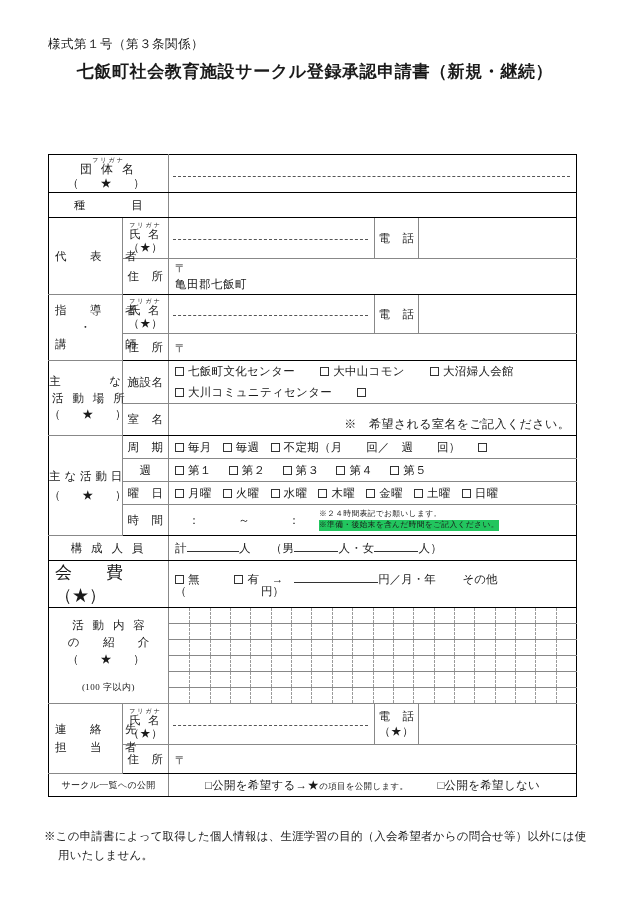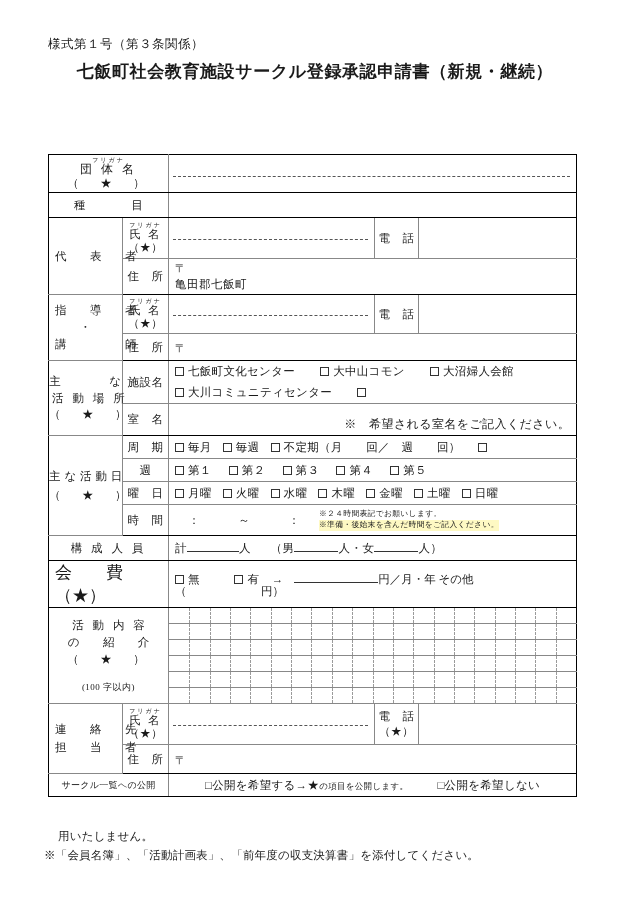--- a/index.html
+++ b/index.html
@@ -158,21 +158,21 @@
   .gap-s { margin-left: 8px; }
 
   .note-right {
     text-align: right;
     font-size: 12px;
     padding: 0 6px 2px 0;
     letter-spacing: 0.4px;
     color: #222;
   }
   .note-hl {
-    background: #fef9c3;
+    background: #22c55e;
   }
   .time-note {
     font-size: 7.8px;
     line-height: 1.35;
     letter-spacing: 0.3px;
   }
 
   .ul-blank {
     display: inline-block;
     border-bottom: 1px solid #333;
@@ -427,21 +427,21 @@
           <div style="display:flex;justify-content:space-between;padding:0 6px;font-size:17px">
             <span>会　　費　　（★）</span>
           </div>
         </td>
         <td colspan="3" class="or sec-bot">
           <div style="position:relative;height:32px;padding:3px 6px;box-sizing:border-box;white-space:nowrap;font-size:11.5px">
             <span class="cb"></span><span>無</span>
             <span class="cb" style="margin-left:32px"></span><span>有</span>
             <span style="margin-left:10px">→</span>
             <span class="ul-blank" style="width:84px;margin-left:8px"></span><span>円／月・年</span>
-            <span style="">その他</span>
+            <span style="margin-left:24px">その他</span>
             <span style="position:absolute;left:6px;top:16px">（</span>
             <span style="position:absolute;left:92px;top:16px">円）</span>
           </div>
         </td>
       </tr>
 
       <tr>
         <td class="ol" colspan="2" rowspan="6" style="height:15px">
           <div class="lbl" style="line-height:1.5">
             <div class="lbl-sp2" style="text-align:center">活 動 内 容</div>
@@ -642,17 +642,17 @@
             <span>□公開を希望する→★</span><span class="pub-small">の項目を公開します。</span>
             <span style="margin-left:26px">□公開を希望しない</span>
           </div>
         </td>
       </tr>
 
     </tbody>
   </table>
 
   <div class="footer">
+    <p>※この申請書によって取得した個人情報は、生涯学習の目的（入会希望者からの問合せ等）以外には使</p>
     <p class="ind">用いたしません。</p>
-    <p>※「会員名簿」、「活動計画表」、「前年度の収支決算書」を添付してください。</p>
   </div>
 
 </div>
 
 </body></html>

